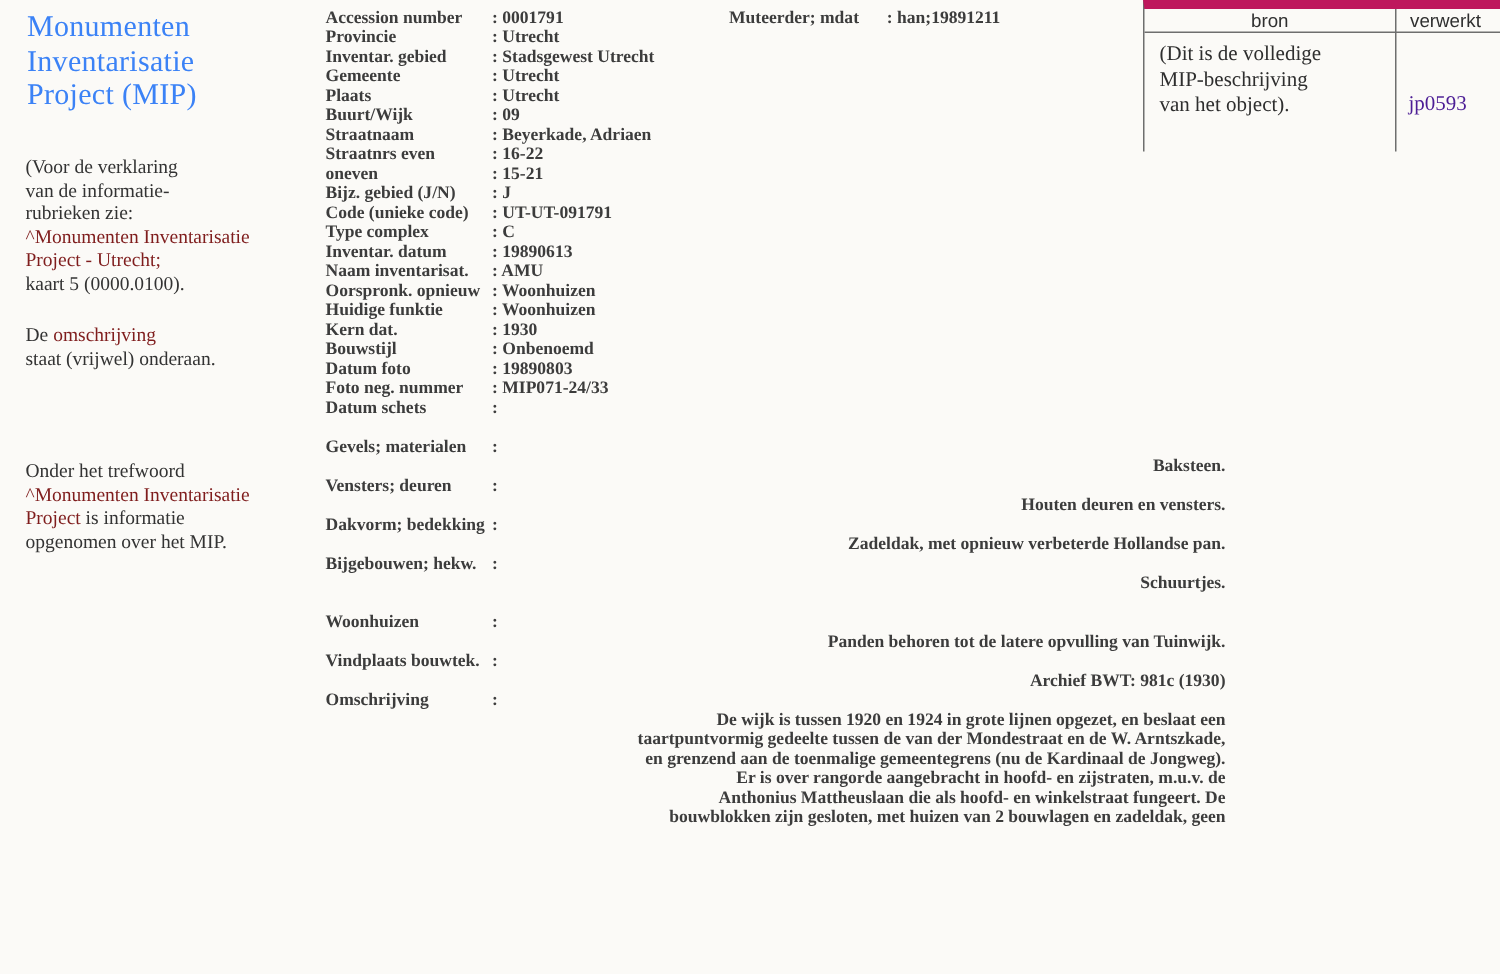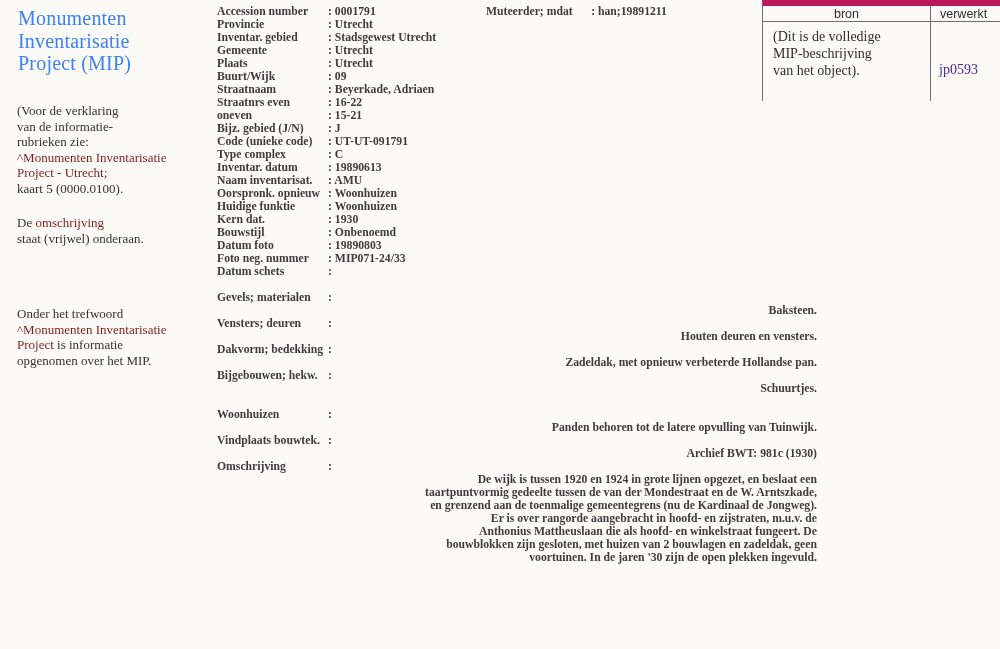--- a/index.html
+++ b/index.html
@@ -135,21 +135,20 @@
     <div class="mrow ind">Panden behoren tot de latere opvulling van Tuinwijk.</div>
     <div class="mrow"><span class="ml">Vindplaats bouwtek.</span><span class="mv"></span></div>
     <div class="mrow ind">Archief BWT: 981c (1930)</div>
     <div class="mrow"><span class="ml">Omschrijving</span><span class="mv"></span></div>
     <div class="mrow ind">De wijk is tussen 1920 en 1924 in grote lijnen opgezet, en beslaat een</div>
     <div class="mrow ind">taartpuntvormig gedeelte tussen de van der Mondestraat en de W. Arntszkade,</div>
     <div class="mrow ind">en grenzend aan de toenmalige gemeentegrens (nu de Kardinaal de Jongweg).</div>
     <div class="mrow ind">Er is over rangorde aangebracht in hoofd- en zijstraten, m.u.v. de</div>
     <div class="mrow ind">Anthonius Mattheuslaan die als hoofd- en winkelstraat fungeert. De</div>
     <div class="mrow ind">bouwblokken zijn gesloten, met huizen van 2 bouwlagen en zadeldak, geen</div>
-    <div class="mrow ind">voortuinen. In de jaren '30 zijn de open plekken ingevuld.</div>
   </div>
 
   <div class="stamp">
     <div class="vdiv"></div>
     <div class="hline"></div>
     <div class="bron-h">bron</div>
     <div class="verw-h">verwerkt</div>
     <div class="stamp-note">
       <div>(Dit is de volledige</div>
       <div>MIP-beschrijving</div>

